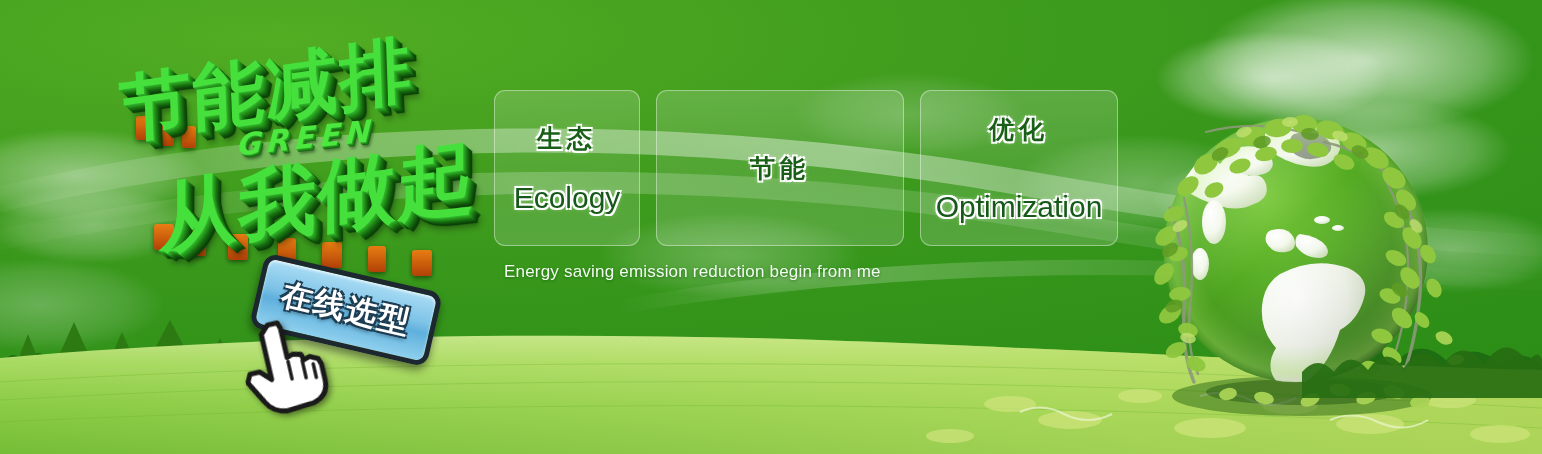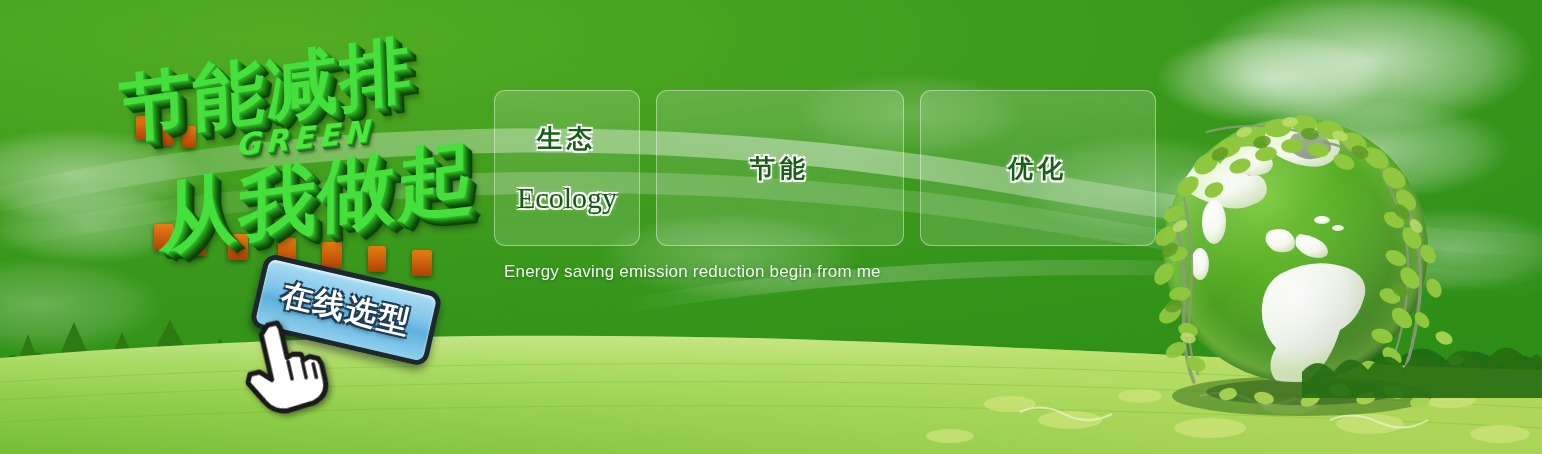--- a/index.html
+++ b/index.html
@@ -125,33 +125,33 @@
   .card {
     width:146px; height:156px;
     border-radius:11px;
     background:linear-gradient(180deg, rgba(255,255,255,.17) 0%, rgba(255,255,255,.10) 48%, rgba(255,255,255,.15) 100%);
     border:1px solid rgba(255,255,255,.40);
     display:flex; flex-direction:column;
     align-items:center; justify-content:center;
     gap:26px;
   }
   .card.wide-2 { width:248px;text-align:right; }
-  .card.wide-3 { width:236px;gap:44px; }
+  .card.wide-3 { width:198px;gap:44px; }
   .card-cn {
     font-family:Liberation Sans, sans-serif;
     font-size:25px; font-weight:bold;
     color:#1a5f18; letter-spacing:5px;
     white-space:nowrap;
     text-shadow:
       -1.6px -1.6px 0 #fff, 1.6px -1.6px 0 #fff,
       -1.6px  1.6px 0 #fff, 1.6px  1.6px 0 #fff,
        0 0 5px rgba(255,255,255,.9);
   }
   .card-en {
-    font-family:Liberation Serif, serif;
+    font-family:Liberation Sans, sans-serif;
     font-size:30px; font-weight:normal;
     color:#17591a; white-space:nowrap;
     text-shadow:
       -1.6px -1.6px 0 #fff, 1.6px -1.6px 0 #fff,
       -1.6px  1.6px 0 #fff, 1.6px  1.6px 0 #fff,
        0 0 5px rgba(255,255,255,.85);
   }
 
   .tagline {
     position:absolute; left:504px; top:262px;
@@ -324,20 +324,21 @@
   <div class="cards">
     <div class="card">
       <span class="card-cn">生态</span>
       <span class="card-en">Ecology</span>
     </div>
     <div class="card wide-2">
       <span class="card-cn">节能</span>
     </div>
     <div class="card wide-3">
       <span class="card-cn">优化</span>
+      <span class="card-en">Optimization</span>
     </div>
   </div>
 
   <div class="tagline">Energy saving emission reduction begin from me</div>
 
   <div class="globe-stage">
     <svg width="320" height="330" viewBox="0 0 320 330">
       <defs>
         <radialGradient id="oceanG" cx="38%" cy="30%" r="78%">
           <stop offset="0" stop-color="#7bc93d"></stop>

